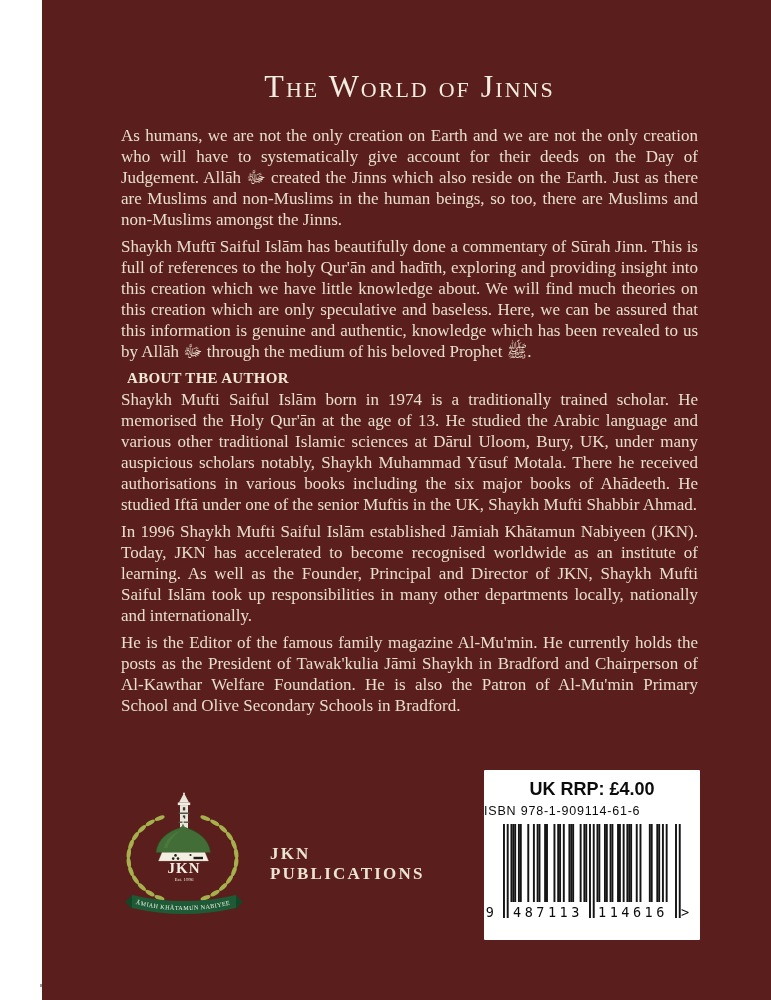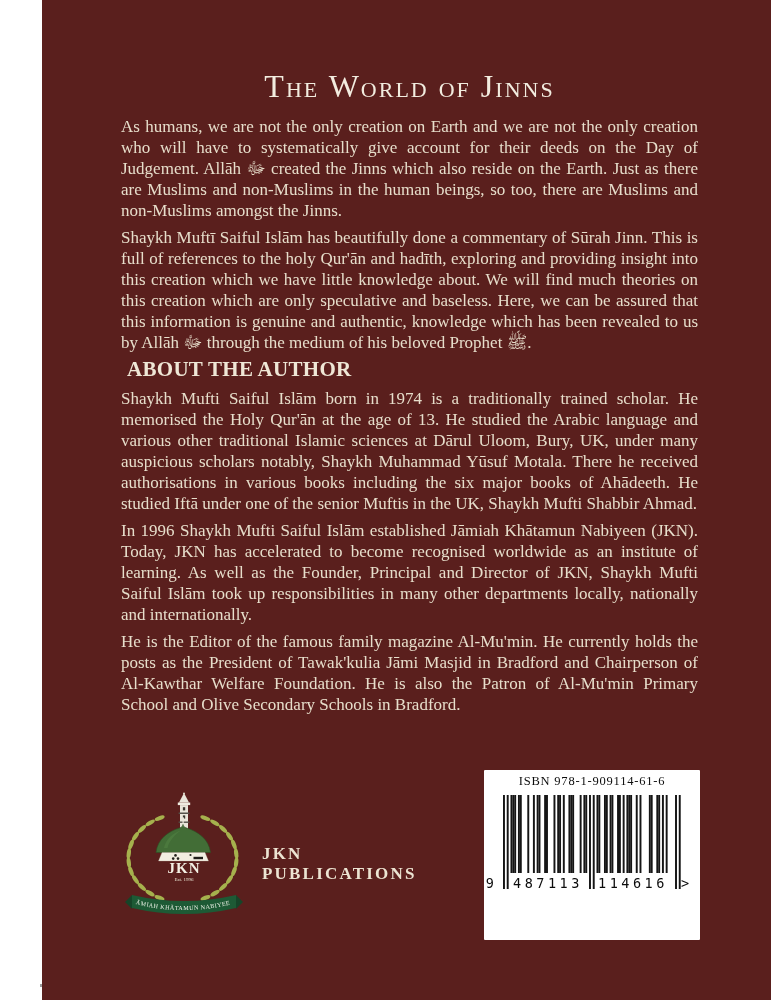--- a/index.html
+++ b/index.html
@@ -20,43 +20,43 @@
   .text-col{padding:0 73px 0 79px;}
   .title{
     margin:68px 0 0 0;text-align:center;
     font-variant:small-caps;font-weight:normal;
     font-size:32px;line-height:36px;letter-spacing:2px;color:#f2ecdf;
   }
   p.bp{
     margin:6px 0 0 0;font-size:17px;line-height:21px;
     text-align:justify;color:#e7decb;
   }
-  p.bp.first{margin-top:12px;}
+  p.bp.first{margin-top:21px;}
   .about-block{margin-top:6px;}
   .about-h{
-    margin:0;padding-left:6px;font-size:21px;line-height:21px;
+    margin:0;padding-left:6px;font-size:15px;line-height:21px;
     font-weight:bold;letter-spacing:.3px;color:#efe7d6;
   }
-  .about-block p.bp{margin-top:8px;}
+  .about-block p.bp{margin-top:0;}
 
   
   .logo-svg{position:absolute;left:82px;top:792px;}
   .publisher{
-    position:absolute;left:220px;top:844px;width:190px;
+    position:absolute;left:228px;top:844px;width:190px;
     font-size:17px;font-weight:bold;letter-spacing:2.2px;color:#ece4d2;
   }
   .barcode-panel{
     position:absolute;left:442px;top:770px;width:216px;height:170px;
     background:#ffffff;color:#0c0c0c;border-radius:1px;
     font-family:"Liberation Sans","DejaVu Sans",sans-serif;
   }
   .rrp{margin-top:9px;text-align:center;font-size:18px;font-weight:bold;}
   .isbn{
-    margin-top:4px;text-align:center;
-    font-family:Liberation Serif, serif;
+    margin-top:4px;
+    font-family:Liberation Sans, sans-serif;
     font-size:12.5px;letter-spacing:.8px;
   }
   .bc-wrap{position:relative;width:192px;height:96px;margin:6px auto 0;}
   .bc-wrap svg{position:absolute;left:7px;top:0;}
   .bc-digit{
     position:absolute;top:80px;height:16px;
     font-family:"DejaVu Sans Mono","Liberation Mono",monospace;
     font-size:13.5px;color:#0c0c0c;background:transparent;
   }
   .bc-d9{left:-12px;width:10px;text-align:right;}
@@ -77,21 +77,21 @@
   <div class="cover">
     <div class="text-col">
       <h1 class="title">The World of Jinns</h1>
       <p class="bp first">As humans, we are not the only creation on Earth and we are not the only creation who will have to systematically give account for their deeds on the Day of Judgement. Allāh ﷻ created the Jinns which also reside on the Earth. Just as there are Muslims and non-Muslims in the human beings, so too, there are Muslims and non-Muslims amongst the Jinns.</p>
       <p class="bp">Shaykh Muftī Saiful Islām has beautifully done a commentary of Sūrah Jinn. This is full of references to the holy Qur'ān and hadīth, exploring and providing insight into this creation which we have little knowledge about. We will find much theories on this creation which are only speculative and baseless. Here, we can be assured that this information is genuine and authentic, knowledge which has been revealed to us by Allāh ﷻ through the medium of his beloved Prophet ﷺ.</p>
       <div class="about-block">
         <h2 class="about-h">ABOUT THE AUTHOR</h2>
         <p class="bp">Shaykh Mufti Saiful Islām born in 1974 is a traditionally trained scholar. He memorised the Holy Qur'ān at the age of 13. He studied the Arabic language and various other traditional Islamic sciences at Dārul Uloom, Bury, UK, under many auspicious scholars notably, Shaykh Muhammad Yūsuf Motala. There he received authorisations in various books including the six major books of Ahādeeth. He studied Iftā under one of the senior Muftis in the UK, Shaykh Mufti Shabbir Ahmad.</p>
       </div>
       <p class="bp">In 1996 Shaykh Mufti Saiful Islām established Jāmiah Khātamun Nabiyeen (JKN). Today, JKN has accelerated to become recognised worldwide as an institute of learning. As well as the Founder, Principal and Director of JKN, Shaykh Mufti Saiful Islām took up responsibilities in many other departments locally, nationally and internationally.</p>
-      <p class="bp">He is the Editor of the famous family magazine Al-Mu'min. He currently holds the posts as the President of Tawak'kulia Jāmi Masjid in Bradford and Chairperson of Al-Kawthar Welfare Foundation. He is also the Patron of Al-Mu'min Primary School and Olive Secondary Schools in Bradford.</p>
+      <p class="bp">He is the Editor of the famous family magazine Al-Mu'min. He currently holds the posts as the President of Tawak'kulia Jāmi Shaykh in Bradford and Chairperson of Al-Kawthar Welfare Foundation. He is also the Patron of Al-Mu'min Primary School and Olive Secondary Schools in Bradford.</p>
     </div>
 
     <svg class="logo-svg" width="120" height="140" viewBox="0 0 120 140">
 
       <g>
         <circle cx="60" cy="1.6" r="1" fill="#ddd9ca"></circle>
         <polygon points="60,1 55,10.5 65,10.5" fill="#e9e6da"></polygon>
         <rect x="53.8" y="10.5" width="12.4" height="2.6" fill="#efece0"></rect>
         <rect x="56" y="13.1" width="8" height="28" fill="#e9e6da"></rect>
         <rect x="54.6" y="20.5" width="10.8" height="1.5" fill="#55524a"></rect>
@@ -150,20 +150,21 @@
         <path id="rbp" d="M12,112.2 Q60,124 108,112.2" fill="none"></path>
         <text font-family="Liberation Serif, DejaVu Serif, serif" font-size="6.2" letter-spacing="0.4" fill="#eef3e8">
           <textPath href="#rbp" startOffset="50%" text-anchor="middle">JĀMIAH KHĀTAMUN NABIYEEN</textPath>
         </text>
       </g>
     </svg>
 
     <div class="publisher">JKN PUBLICATIONS</div>
 
     <div class="barcode-panel">
+      <div class="rrp">UK RRP: £4.00</div>
       <div class="isbn">ISBN 978-1-909114-61-6</div>
       <div class="bc-wrap">
         <svg id="bars" width="178" height="96" viewBox="0 0 178 96">
             <rect x="0.00" y="0" width="1.93" height="94" fill="#151515"></rect>
             <rect x="3.74" y="0" width="1.93" height="94" fill="#151515"></rect>
             <rect x="7.48" y="0" width="1.93" height="78" fill="#151515"></rect>
             <rect x="9.35" y="0" width="1.93" height="78" fill="#151515"></rect>
             <rect x="11.22" y="0" width="1.93" height="78" fill="#151515"></rect>
             <rect x="14.96" y="0" width="1.93" height="78" fill="#151515"></rect>
             <rect x="16.83" y="0" width="1.93" height="78" fill="#151515"></rect>

